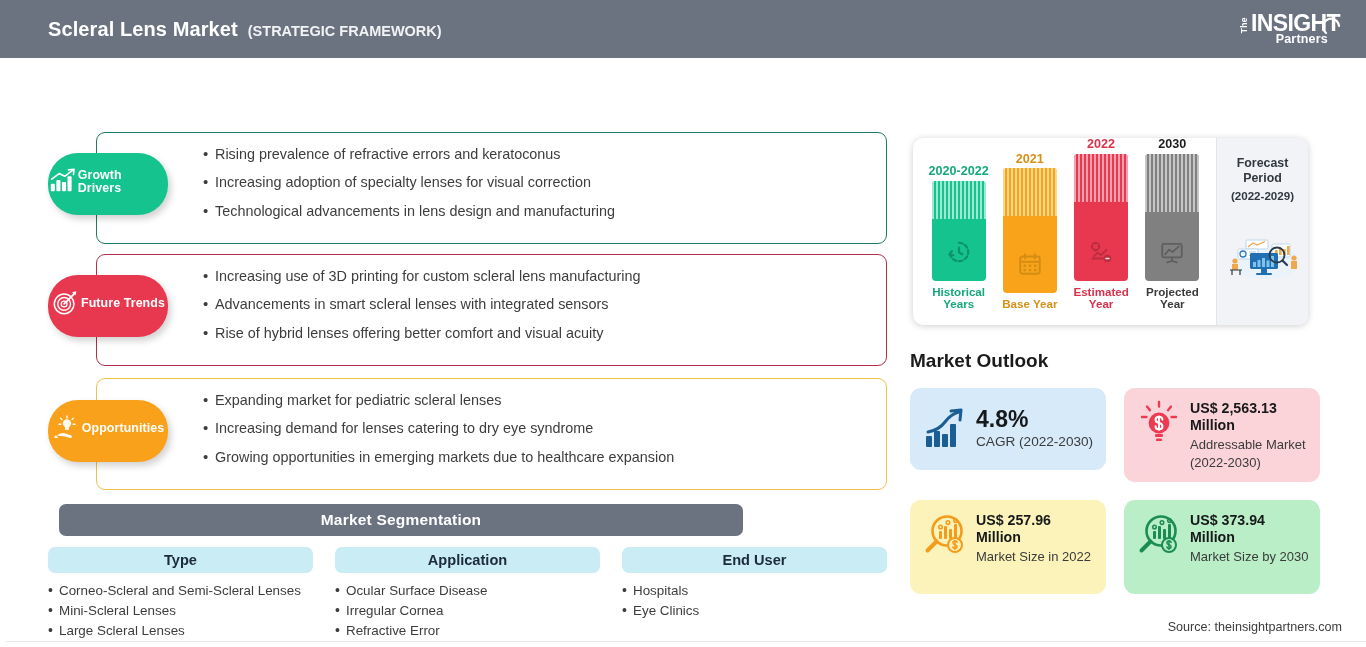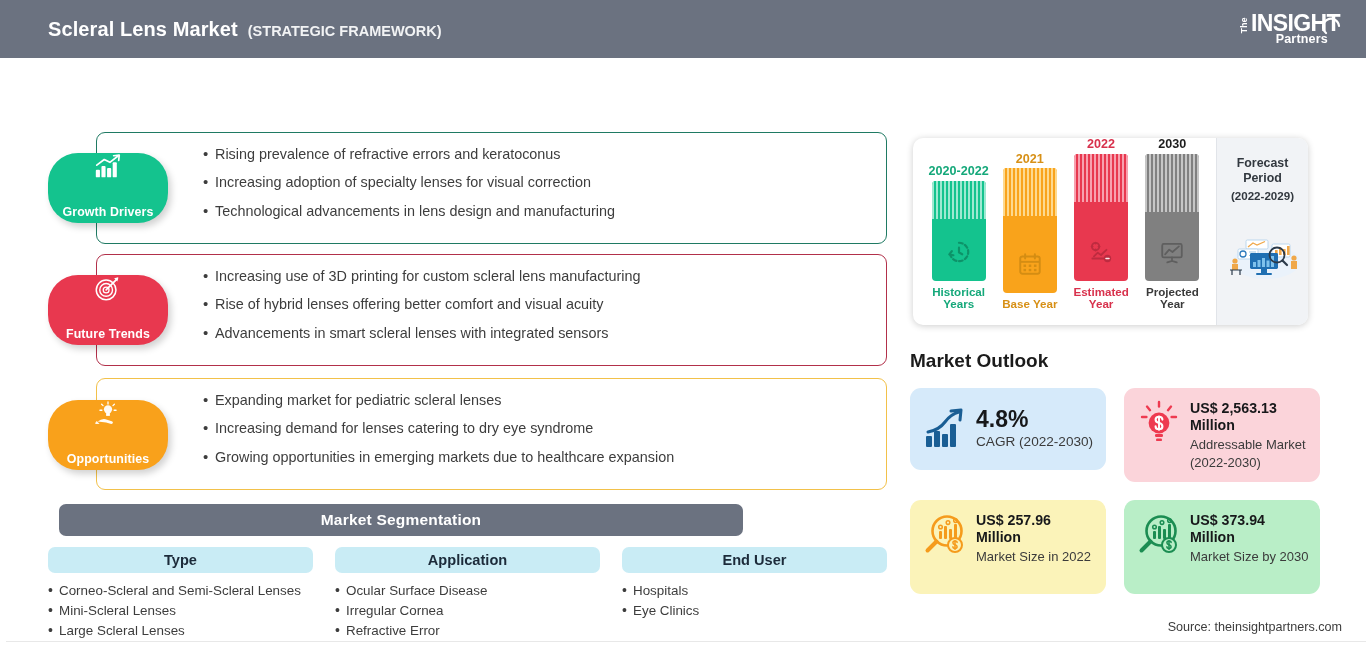--- a/index.html
+++ b/index.html
@@ -83,26 +83,26 @@
     content: "•";
     position: absolute; left: 0; top: -1px;
     font-size: 15px; color: #3d3d3d;
   }
 
   
   .badge {
     position: absolute;
     left: 48px;
     width: 120px;
-    height: 70px;
+    height: 62px;
     border-radius: 26px 26px 26px 26px;
     display: flex;
-    flex-direction: column;
+    flex-direction: row;
     align-items: center;
-    justify-content: space-between;
+    justify-content: center;
     padding-bottom: 5px;
     box-shadow: 3px 4px 7px rgba(0,0,0,.18);
     z-index: 4;
   }
   .badge-label {
     font-size: 12.4px;
     font-weight: bold;
     color: #ffffff;
     line-height: 1;
     letter-spacing: .1px;
@@ -290,22 +290,22 @@
     <ul>
       <li>Rising prevalence of refractive errors and keratoconus</li>
       <li>Increasing adoption of specialty lenses for visual correction</li>
       <li>Technological advancements in lens design and manufacturing</li>
     </ul>
   </div>
 
   <div class="panel red">
     <ul>
       <li>Increasing use of 3D printing for custom scleral lens manufacturing</li>
+      <li>Advancements in smart scleral lenses with integrated sensors</li>
       <li>Rise of hybrid lenses offering better comfort and visual acuity</li>
-      <li>Advancements in smart scleral lenses with integrated sensors</li>
     </ul>
   </div>
 
   <div class="panel yellow">
     <ul>
       <li>Expanding market for pediatric scleral lenses</li>
       <li>Increasing demand for lenses catering to dry eye syndrome</li>
       <li>Growing opportunities in emerging markets due to healthcare expansion</li>
     </ul>
   </div>

